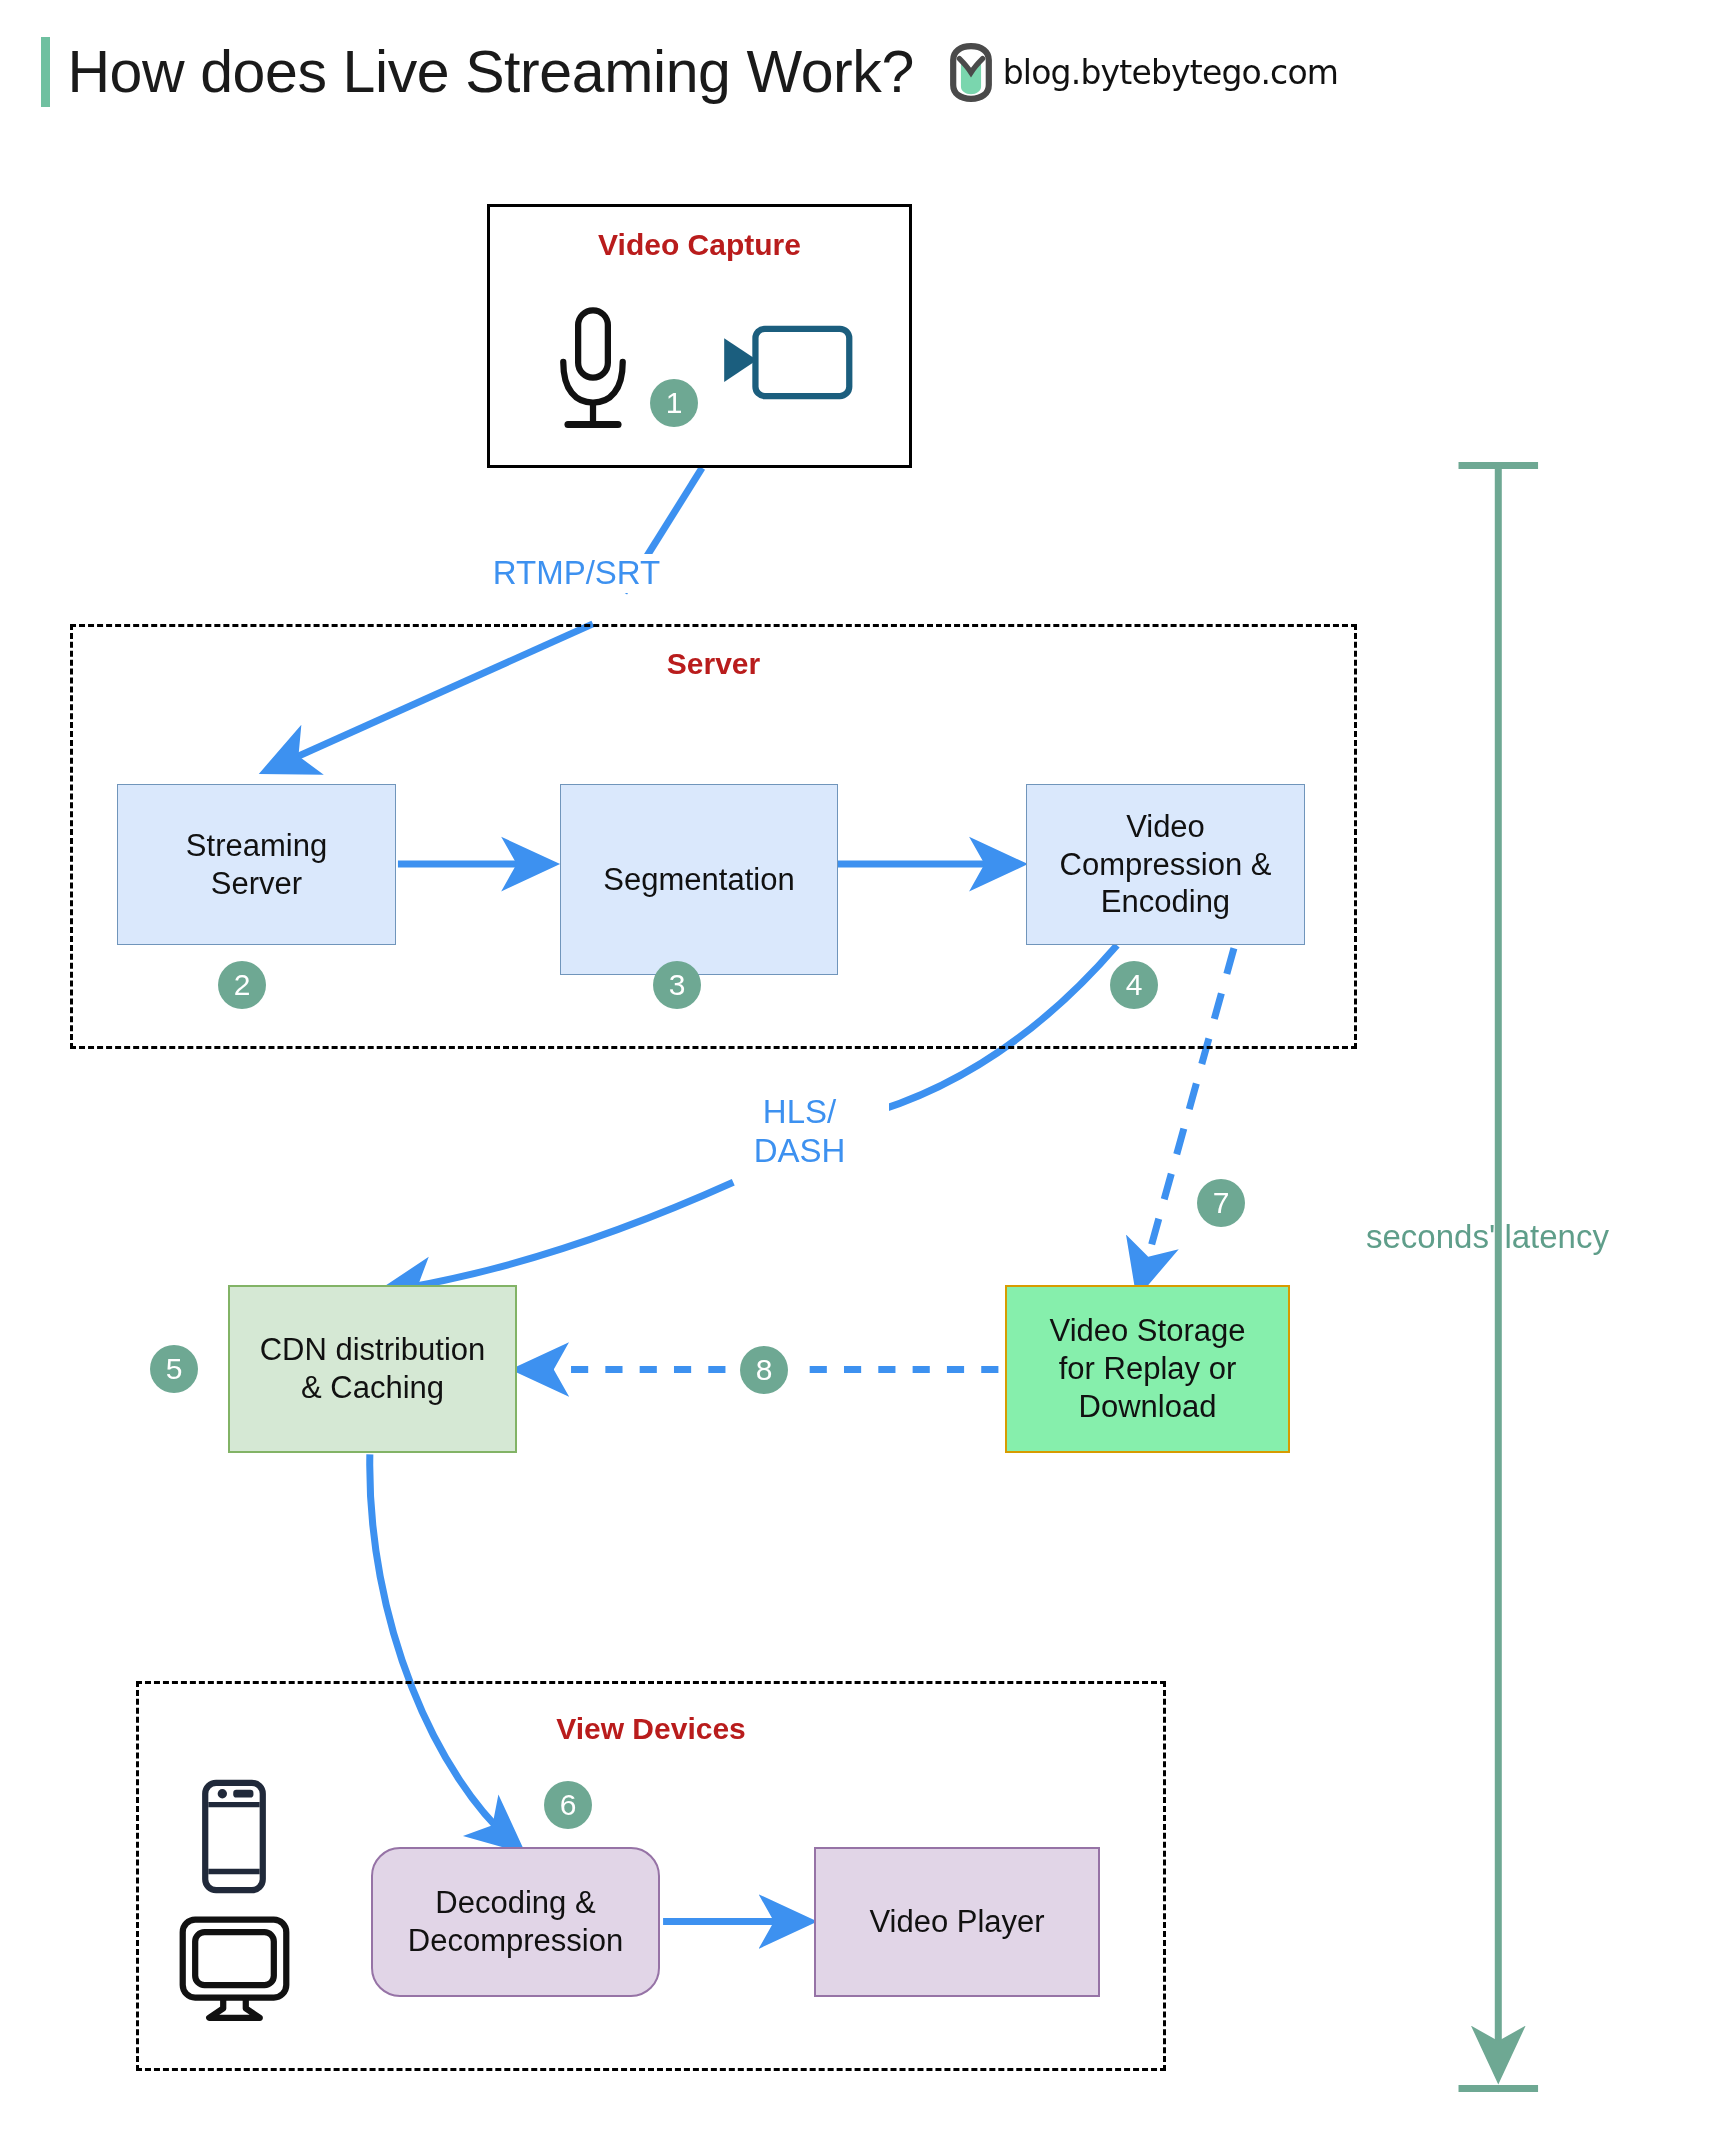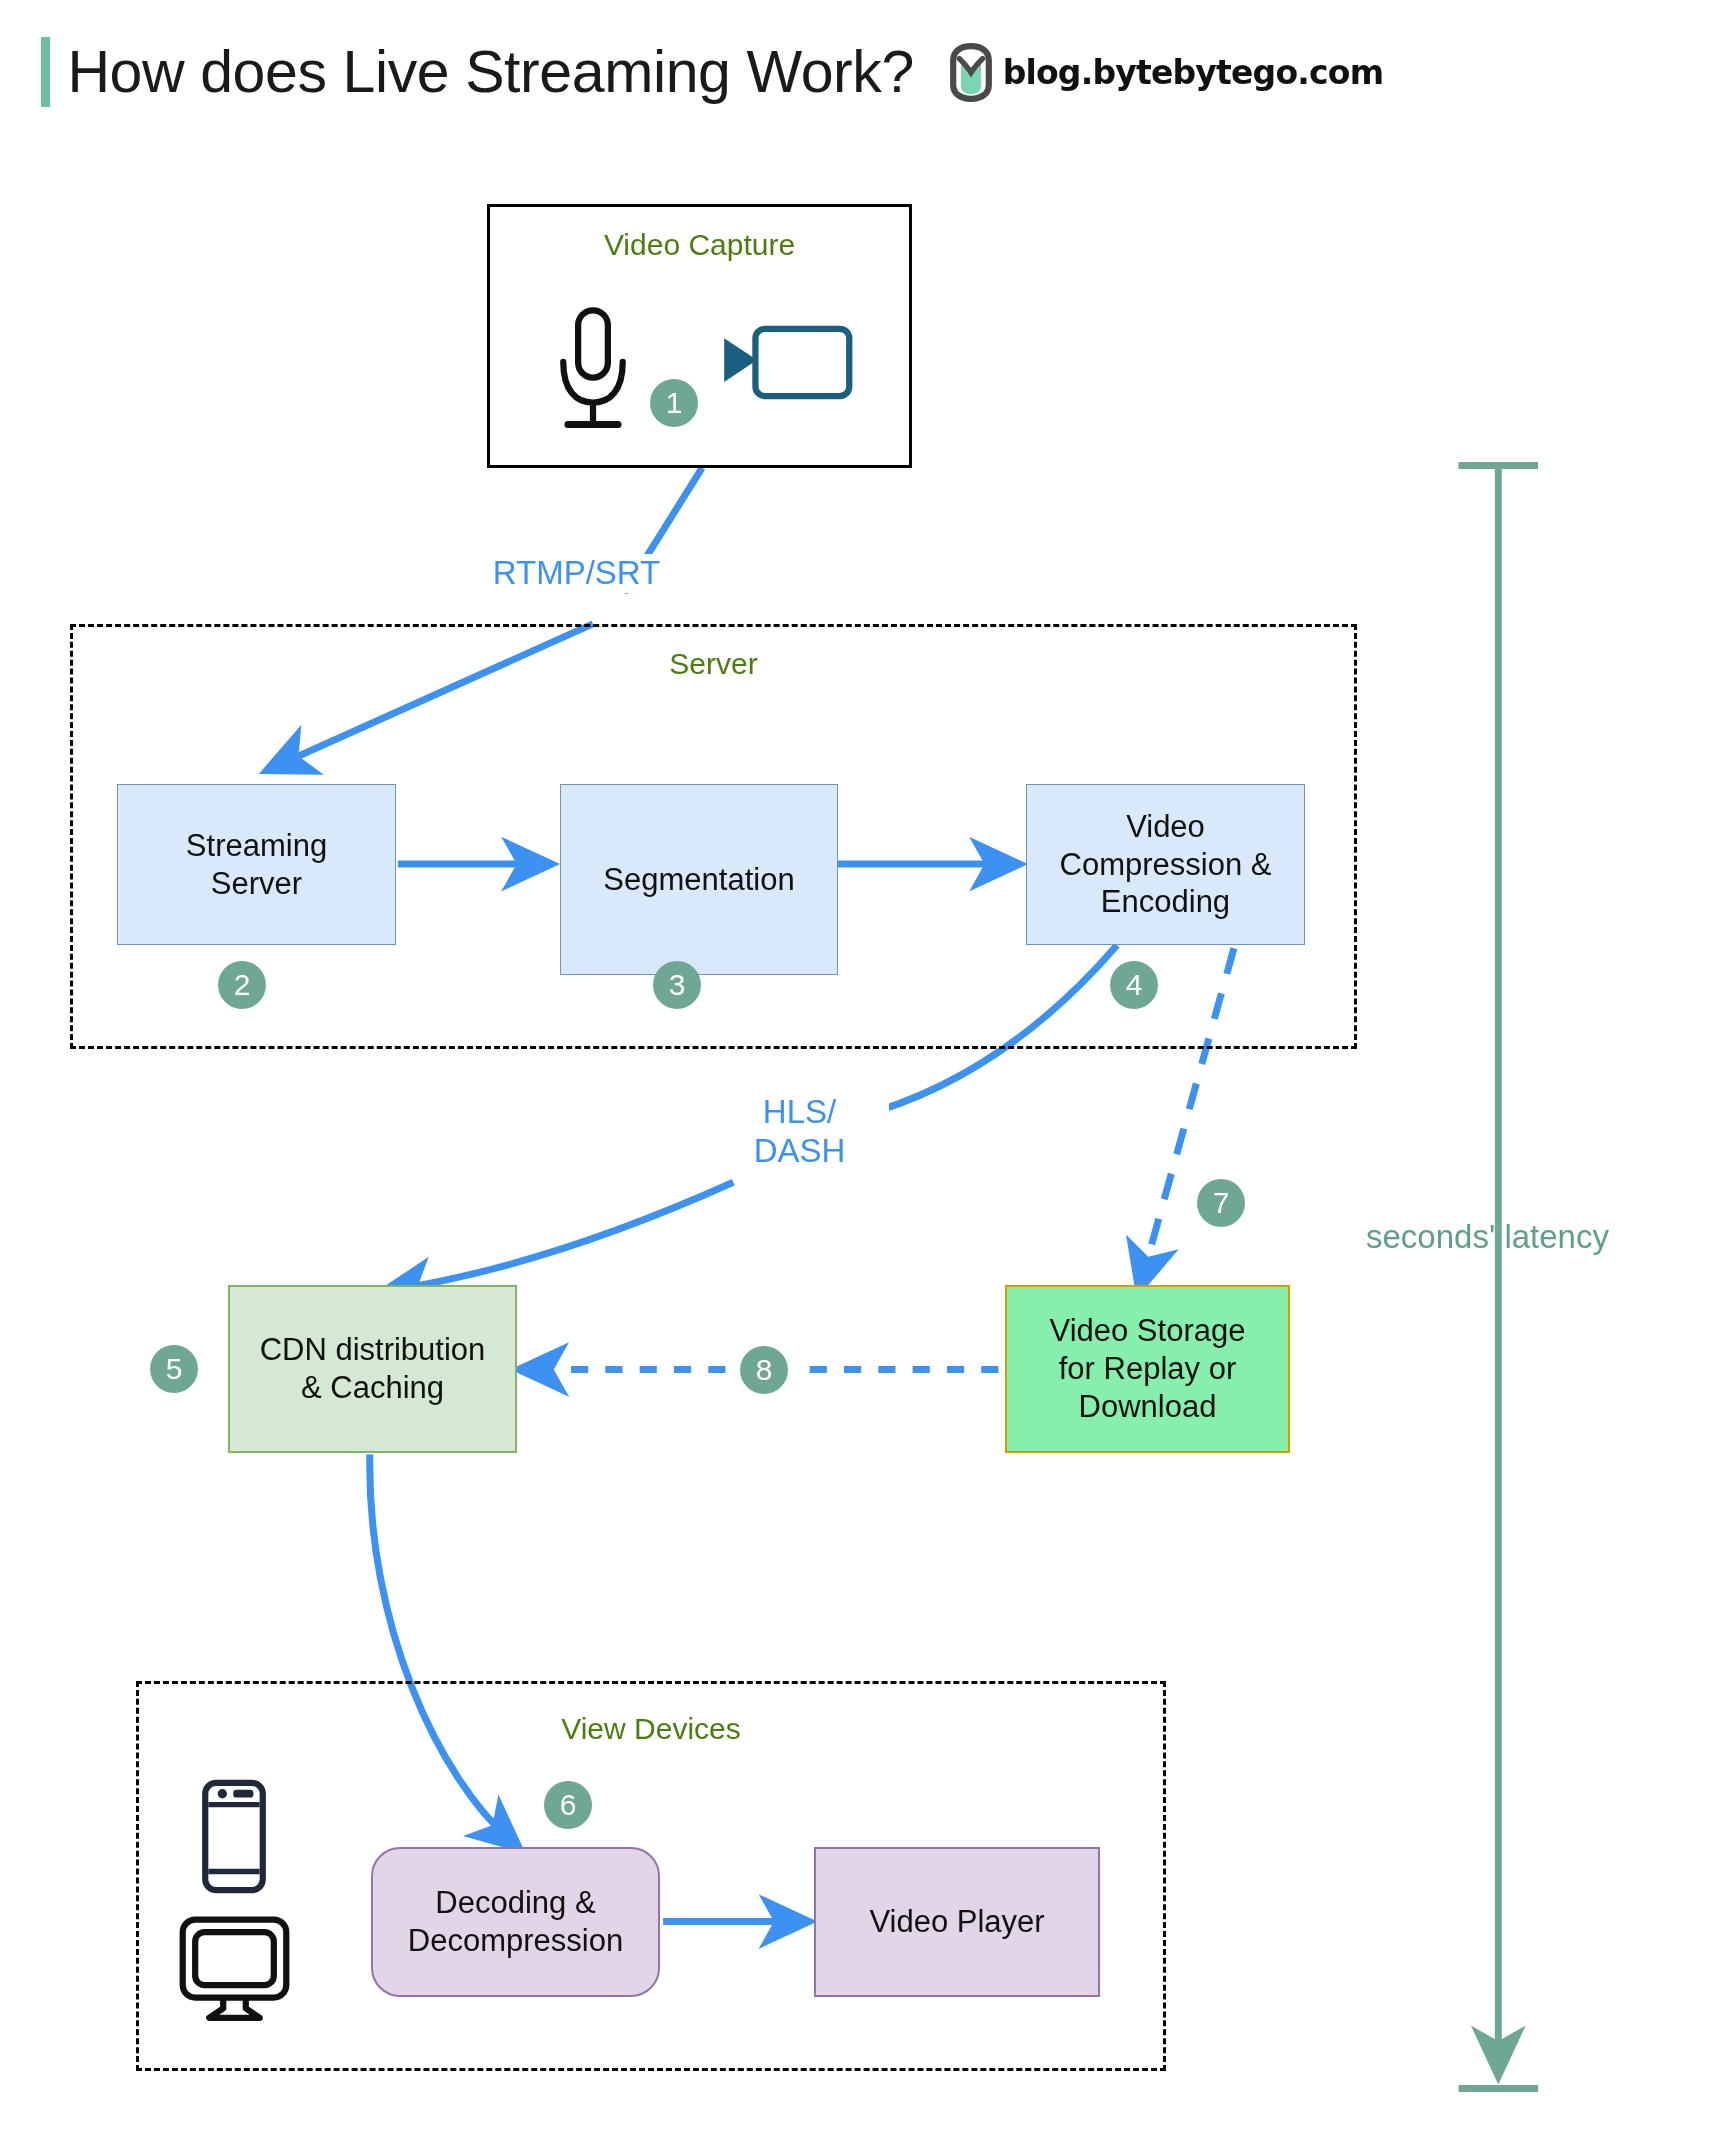--- a/index.html
+++ b/index.html
@@ -41,21 +41,21 @@
     font-family: "Liberation Sans", sans-serif;
   }
   #brand {
     display: flex;
     align-items: center;
     margin-left: 33px;
     gap: 7.8px;
   }
   #brand-text {
     font-size: 33px;
-    font-weight: 700;
+    font-weight: 400;
     color: #111111;
     font-family: "DejaVu Sans", sans-serif;
     letter-spacing: -0.8px;
     white-space: nowrap;
   }
 
   
   .node {
     position: absolute;
     box-sizing: border-box;
@@ -96,22 +96,22 @@
   }
   .group-solid {
     position: absolute;
     box-sizing: border-box;
     border: 3.1px solid #000000;
     background: #ffffff;
   }
   .group-title {
     position: absolute;
     font-size: 30px;
-    font-weight: 400;
-    color: #4d7c0f;
+    font-weight: 700;
+    color: #b91c1c;
     text-align: center;
     font-family: "Liberation Sans", sans-serif;
     white-space: nowrap;
   }
 
   
   .badge {
     position: absolute;
     width: 48px;
     height: 48px;

